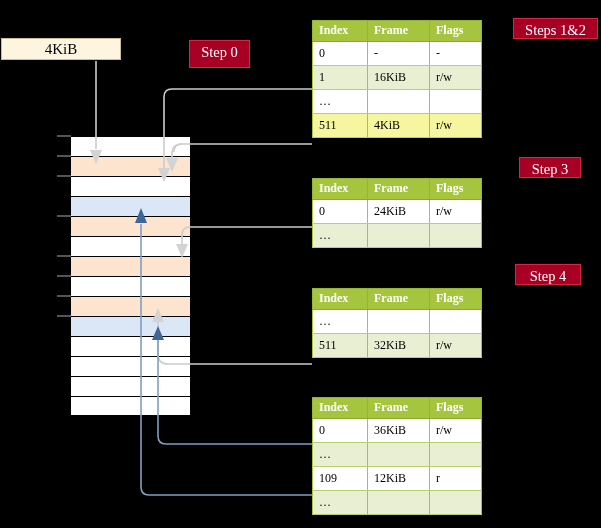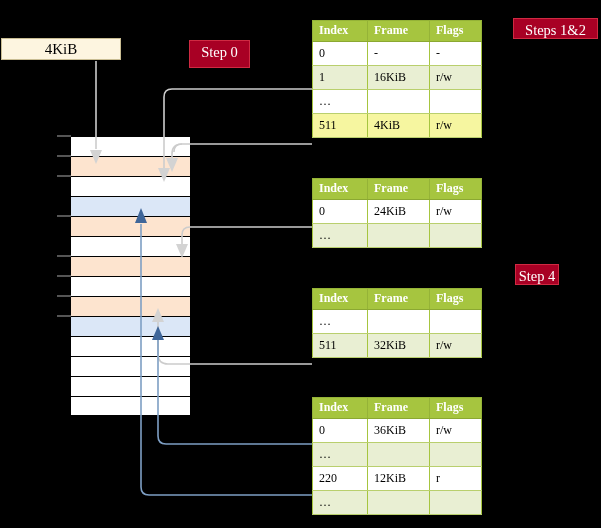--- a/index.html
+++ b/index.html
@@ -105,21 +105,24 @@
   <div class="pagebox" style="left:1px;top:38px;width:120px;height:22px;">
     <span>4KiB</span>
   </div>
 
   <div class="badge" style="left:189px;top:40px;width:61px;height:28px;">
     <span>Step 0</span>
   </div>
   <div class="badge" style="left:513px;top:18px;width:85px;height:21px;">
     <span>Steps 1&amp;2</span>
   </div>
-  <div class="badge" style="left:515px;top:264px;width:44px;height:21px;">
+  <div class="badge" style="left:519px;top:157px;width:62px;height:21px;">
+    <span>Step 3</span>
+  </div>
+  <div class="badge" style="left:515px;top:264px;width:66px;height:21px;">
     <span>Step 4</span>
   </div>
 
   <div class="memcol" style="left:70px;top:136px;width:121px;height:280px;">
     <div class="memrow" style="top:0px;height:20px;"></div>
     <div class="memrow orange" style="top:20px;height:20px;"></div>
     <div class="memrow" style="top:40px;height:20px;"></div>
     <div class="memrow blue" style="top:60px;height:20px;"></div>
     <div class="memrow orange" style="top:80px;height:20px;"></div>
     <div class="memrow" style="top:100px;height:20px;"></div>
@@ -276,21 +279,21 @@
         <td>0</td>
         <td>36KiB</td>
         <td>r/w</td>
       </tr>
       <tr class="alt">
         <td>…</td>
         <td></td>
         <td></td>
       </tr>
       <tr>
-        <td>220</td>
+        <td>109</td>
         <td>12KiB</td>
         <td>r</td>
       </tr>
       <tr class="alt">
         <td>…</td>
         <td></td>
         <td></td>
       </tr>
     </tbody>
   </table>

